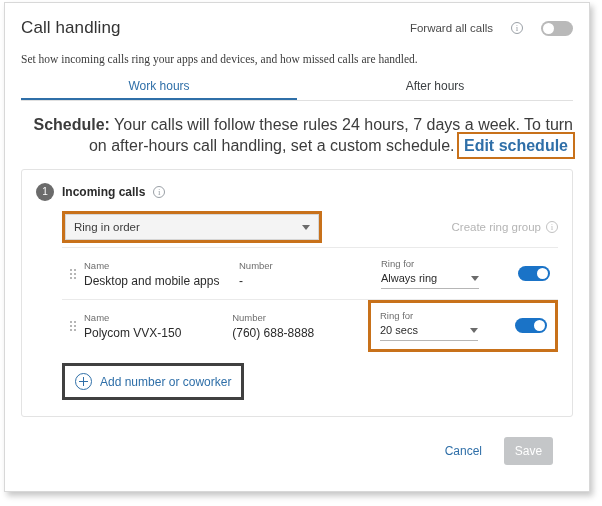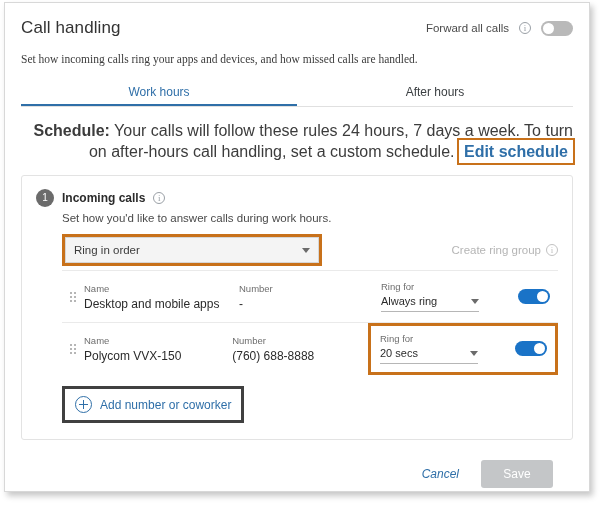--- a/index.html
+++ b/index.html
@@ -41,21 +41,21 @@
   }
   .page-title {
     font-size: 17px;
     color: #333333;
     font-weight: 400;
     letter-spacing: 0.1px;
   }
   .fwd-wrap {
     display: flex;
     align-items: center;
-    gap: 10px;
+    gap: 18px;
   }
   .fwd-label {
     font-size: 11.5px;
     color: #4a4a4a;
   }
 
   .info-icon {
     width: 12px;
     height: 12px;
     border-radius: 50%;
@@ -93,21 +93,21 @@
   .subtitle {
     font-size: 11.5px;
     color: #3c3c3c;
     margin-top: 12px;
     font-family: Liberation Serif, serif;
   }
 
   
   .tabs {
     display: flex;
-    margin-top: 20px;
+    margin-top: 14px;
     border-bottom: 1px solid #e0e0e0;
   }
   .tab {
     flex: 1;
     text-align: center;
     font-size: 12px;
     padding-bottom: 7px;
     color: #3c4043;
   }
   .tab.active {
@@ -317,29 +317,28 @@
     gap: 22px;
     padding: 20px 20px 0 0;
   }
   .cancel-btn {
     font-size: 12px;
     color: #2f6fa8;
     background: none;
     border: none;
     padding: 0;
     font-family: inherit;
-    font-style: italic;
   }
   .save-btn {
     font-size: 12px;
     color: #ffffff;
     background: #c4c6c8;
     border: none;
     border-radius: 3px;
-    width: 72px;
+    width: 49px;
     height: 28px;
     font-family: inherit;
   }
 </style>
 </head>
 <body>
 
 <div class="window">
   <div class="inner">
 
@@ -365,21 +364,20 @@
       <b>Schedule:</b><span> Your calls will follow these rules 24 hours, 7 days a week. To turn on after-hours call handling, set a custom schedule.</span>
       <span class="edit-schedule hl">Edit schedule</span>
     </div>
 
     <div class="card">
       <div class="card-head">
         <span class="step-badge">1</span>
         <span class="card-title">Incoming calls</span>
         <span class="info-icon">i</span>
       </div>
-      <div class="card-sub">Set how you'd like to answer calls during work hours.</div>
 
       
       <div class="mode-row">
         <div class="hlbox">
           <div class="select-box">
             <span>Ring in order</span>
             <span class="caret"></span>
           </div>
         </div>
         <div class="ring-group">

